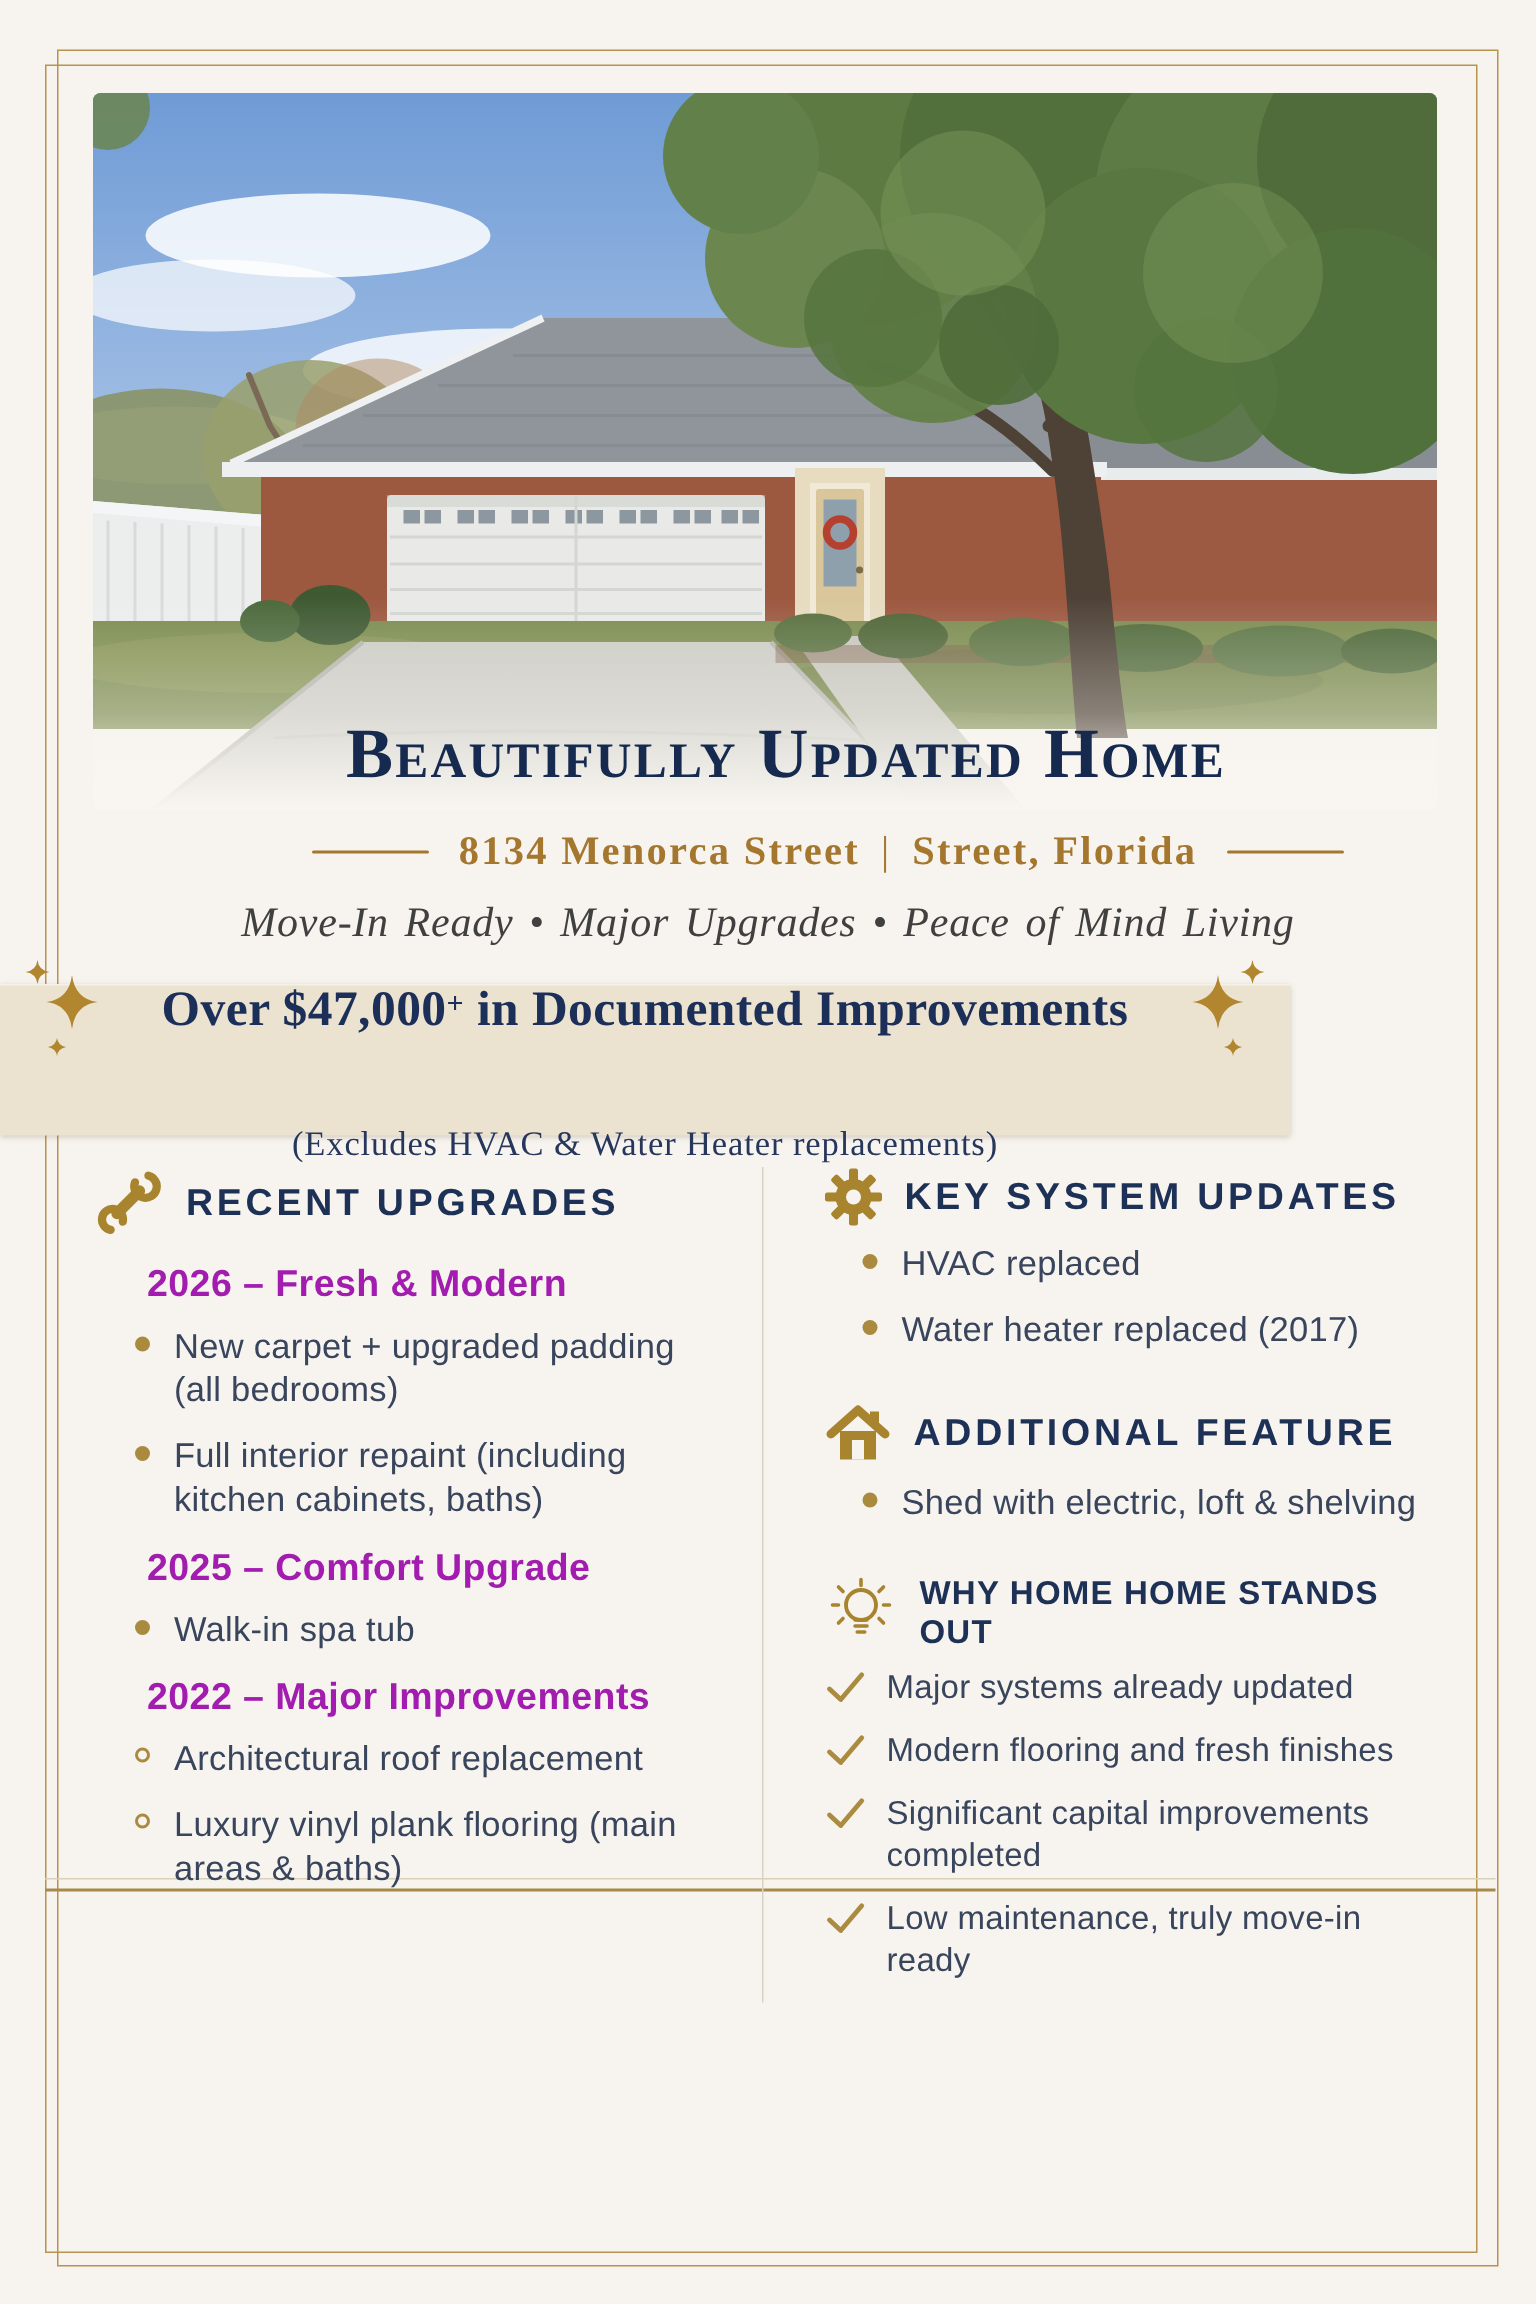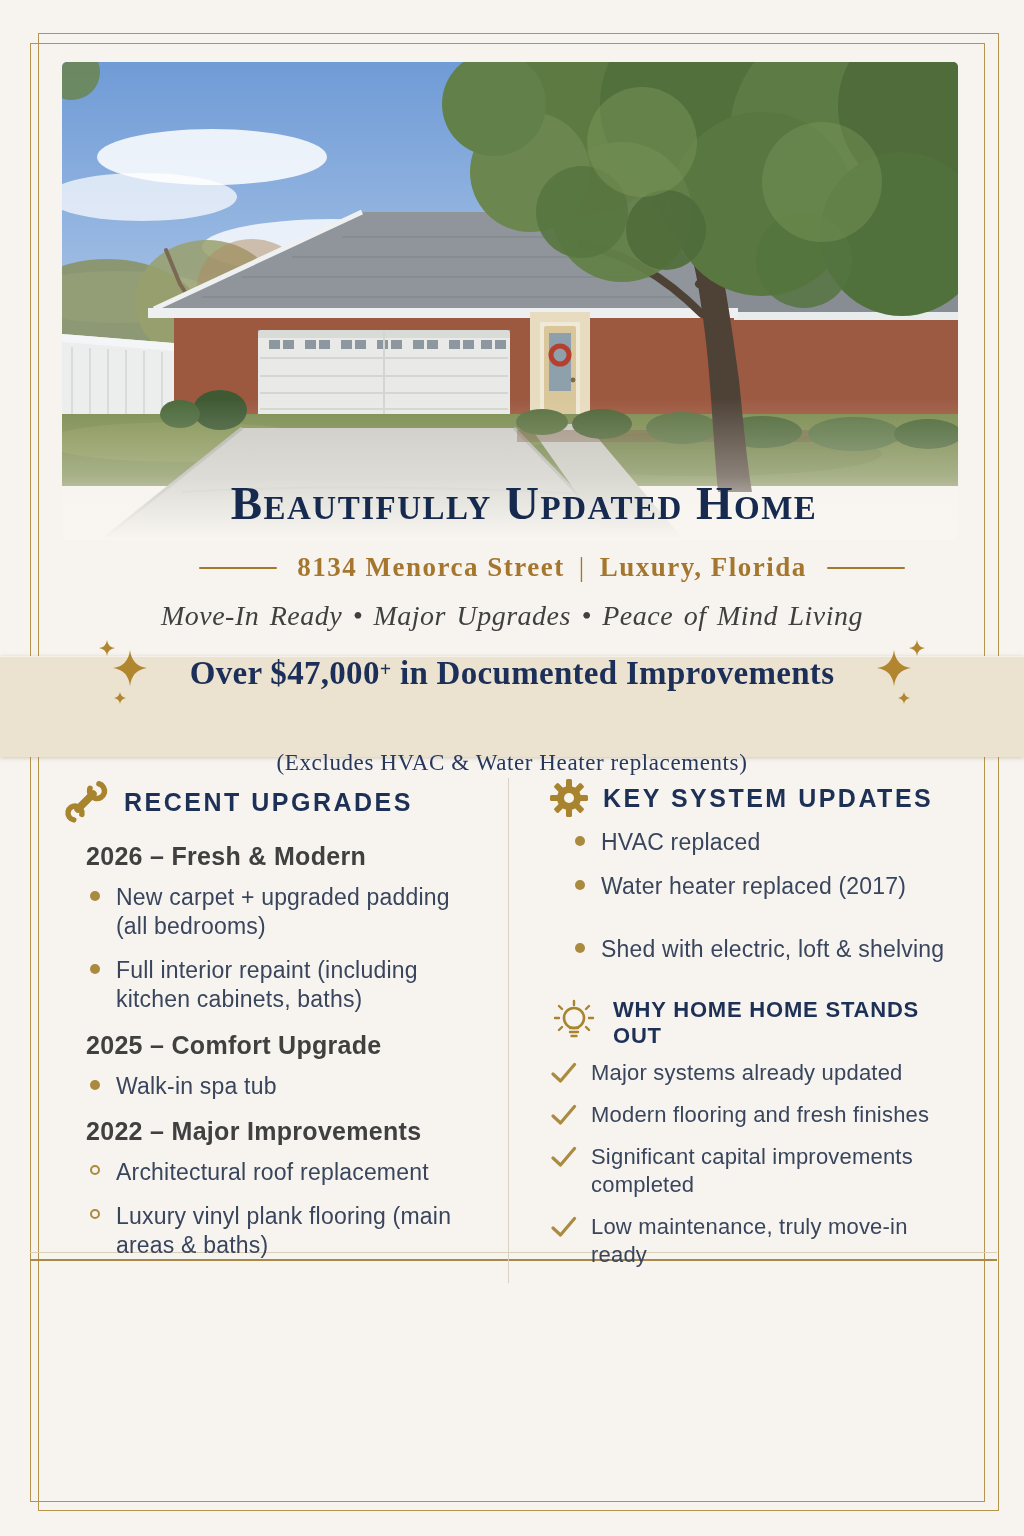--- a/index.html
+++ b/index.html
@@ -31,21 +31,21 @@
     display:flex;align-items:center;justify-content:center;gap:20px;z-index:3;padding-left:40px;}
   .address-rule{width:78px;height:2px;background:#a5772e;border-radius:2px;}
   .address-text{font-family:"Liberation Serif", serif;font-size:27px;font-weight:600;
     color:#a5772e;letter-spacing:1.5px;display:flex;gap:14px;align-items:baseline;}
   .address-sep{font-weight:400;color:#a5772e;}
   .tagline{position:absolute;top:600px;left:0;width:100%;text-align:center;
     font-family:"Liberation Serif", serif;font-style:italic;font-size:28px;
     color:#404040;letter-spacing:.5px;word-spacing:3px;z-index:3;}
 
   
-  .banner{position:absolute;top:656px;left:0;width:1024px;height:101px;
+  .banner{position:absolute;top:656px;left:0;width:860px;height:101px;
     background:#ece2d0;z-index:4;
     box-shadow:0 1px 4px rgba(90,70,40,.25), inset 0 1px 0 rgba(255,255,255,.5);
     display:flex;flex-direction:column;align-items:center;justify-content:center;gap:34px;}
   .banner-headline-row{display:flex;align-items:center;gap:24px;}
   .banner-headline{font-family:"Liberation Serif", serif;font-weight:700;
     font-size:33px;color:#1b2f58;letter-spacing:.3px;}
   .banner-headline sup{font-size:20px;vertical-align:8px;}
   .banner-subline{font-family:"Liberation Serif", serif;font-size:23px;
     color:#27375c;margin-top:6px;letter-spacing:.6px;}
   .sparkles{width:72px;height:72px;flex:0 0 auto;}
@@ -54,22 +54,22 @@
   .columns{position:absolute;top:778px;left:62px;width:900px;min-height:458px;
     display:flex;z-index:3;color:#39455c;}
   .col-left{width:447px;border-right:1px solid #d9d2c2;box-sizing:border-box;padding-right:36px;}
   .col-right{flex:1;padding-left:40px;}
 
   .sec-header{display:flex;align-items:center;gap:14px;margin-bottom:10px;}
   .sec-header .hicon{flex:0 0 auto;}
   .sec-title{font-weight:700;font-size:25px;color:#1d3055;letter-spacing:2.5px;}
   .sec-title.small{font-size:22px;letter-spacing:.8px;}
 
-  .group-title{font-weight:700;font-size:25px;color:#404040;
-    margin:16px 0 12px 24px;letter-spacing:.3px;}
+  .group-title{font-weight:700;font-size:25px;color:#a21caf;
+    margin:16px 0 12px 36px;letter-spacing:.3px;}
 
   .item{display:flex;margin:0 0 14px 28px;}
   .dot{width:10px;height:10px;border-radius:50%;background:#a98a3e;
     margin:8px 16px 0 0;flex:0 0 auto;}
   .dot.ring{background:#f7f4ef;border:2.5px solid #a98a3e;width:6px;height:6px;margin-top:7px;}
   .item-text{font-size:23px;line-height:1.28;max-width:352px;letter-spacing:.2px;}
 
   .r-item{display:flex;margin:0 0 15px 26px;}
   .r-item .item-text{max-width:360px;font-size:23px;}
 
@@ -219,21 +219,21 @@
     </svg>
   </div>
 
   <div class="title">Beautifully Updated Home</div>
 
   <div class="address-row">
     <div class="address-rule"></div>
     <div class="address-text">
       <span>8134 Menorca Street</span>
       <span class="address-sep">|</span>
-      <span>Luxury, Florida</span>
+      <span>Street, Florida</span>
     </div>
     <div class="address-rule"></div>
   </div>
 
   <div class="tagline">Move-In Ready • Major Upgrades • Peace of Mind Living</div>
 
   <div class="banner">
     <div class="banner-headline-row">
       <svg class="sparkles" viewBox="0 0 72 72">
         <g fill="#b1862f">
@@ -326,20 +326,29 @@
         <span class="dot"></span>
         <span class="item-text">HVAC replaced</span>
       </div>
       <div class="r-item">
         <span class="dot"></span>
         <span class="item-text">Water heater replaced (2017)</span>
       </div>
 
       <div class="sec-gap"></div>
 
+      <div class="sec-header">
+        <svg class="hicon" width="46" height="42" viewBox="0 0 46 42">
+          <path d="M5 21 L23 5 L41 21" stroke="#a8842f" stroke-width="6" fill="none" stroke-linecap="round" stroke-linejoin="round"></path>
+          <rect x="31" y="6" width="6" height="8" fill="#a8842f"></rect>
+          <rect x="11" y="19" width="24" height="19" fill="#a8842f"></rect>
+          <rect x="19" y="25" width="8" height="13" fill="#f7f4ef"></rect>
+        </svg>
+        <span class="sec-title">ADDITIONAL FEATURE</span>
+      </div>
       <div class="r-item">
         <span class="dot"></span>
         <span class="item-text">Shed with electric, loft &amp; shelving</span>
       </div>
 
       <div class="sec-gap"></div>
 
       <div class="sec-header">
         <svg class="hicon" width="50" height="50" viewBox="0 0 50 50">
           <g stroke="#a8842f" fill="none" stroke-linecap="round">

